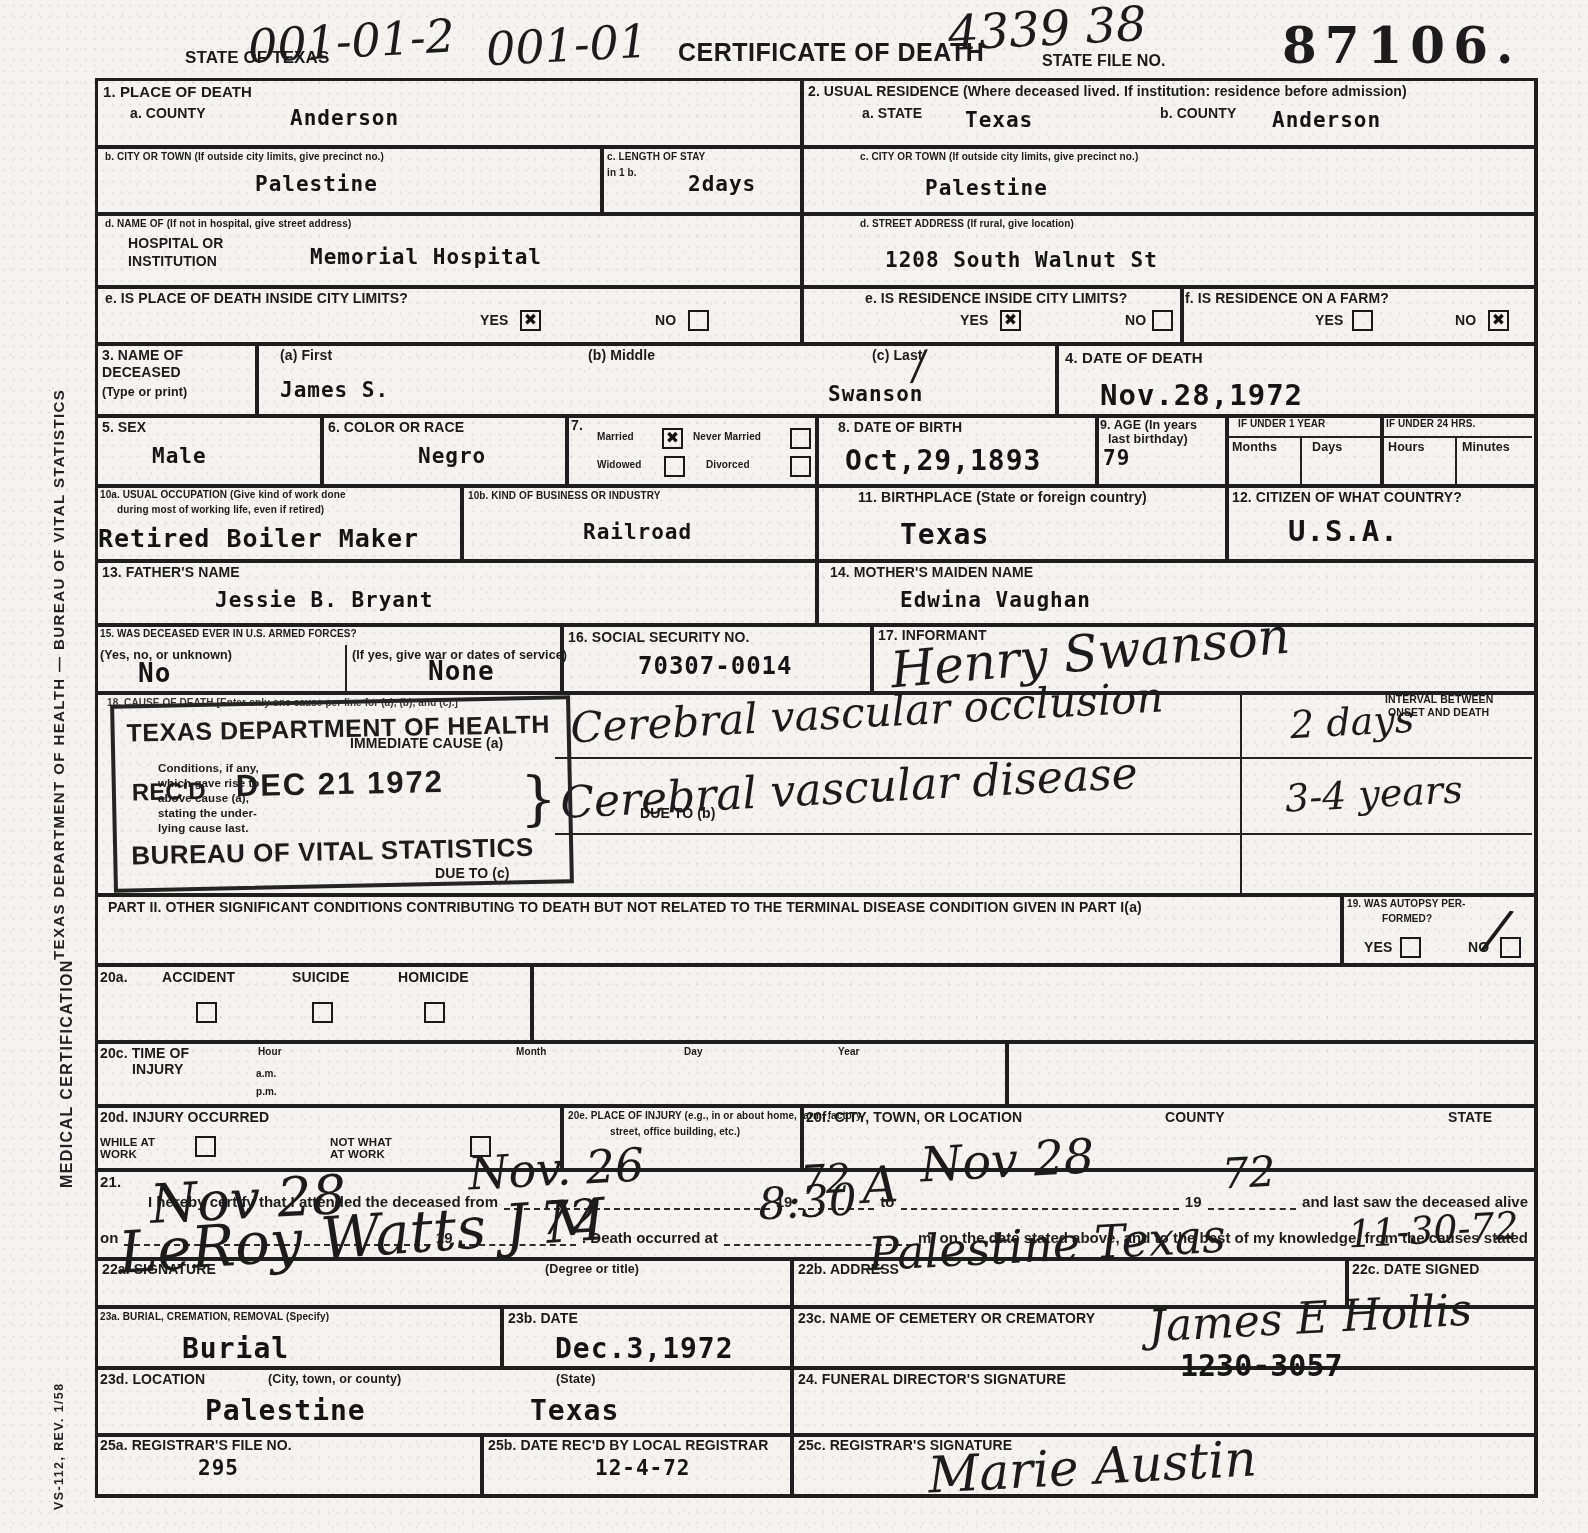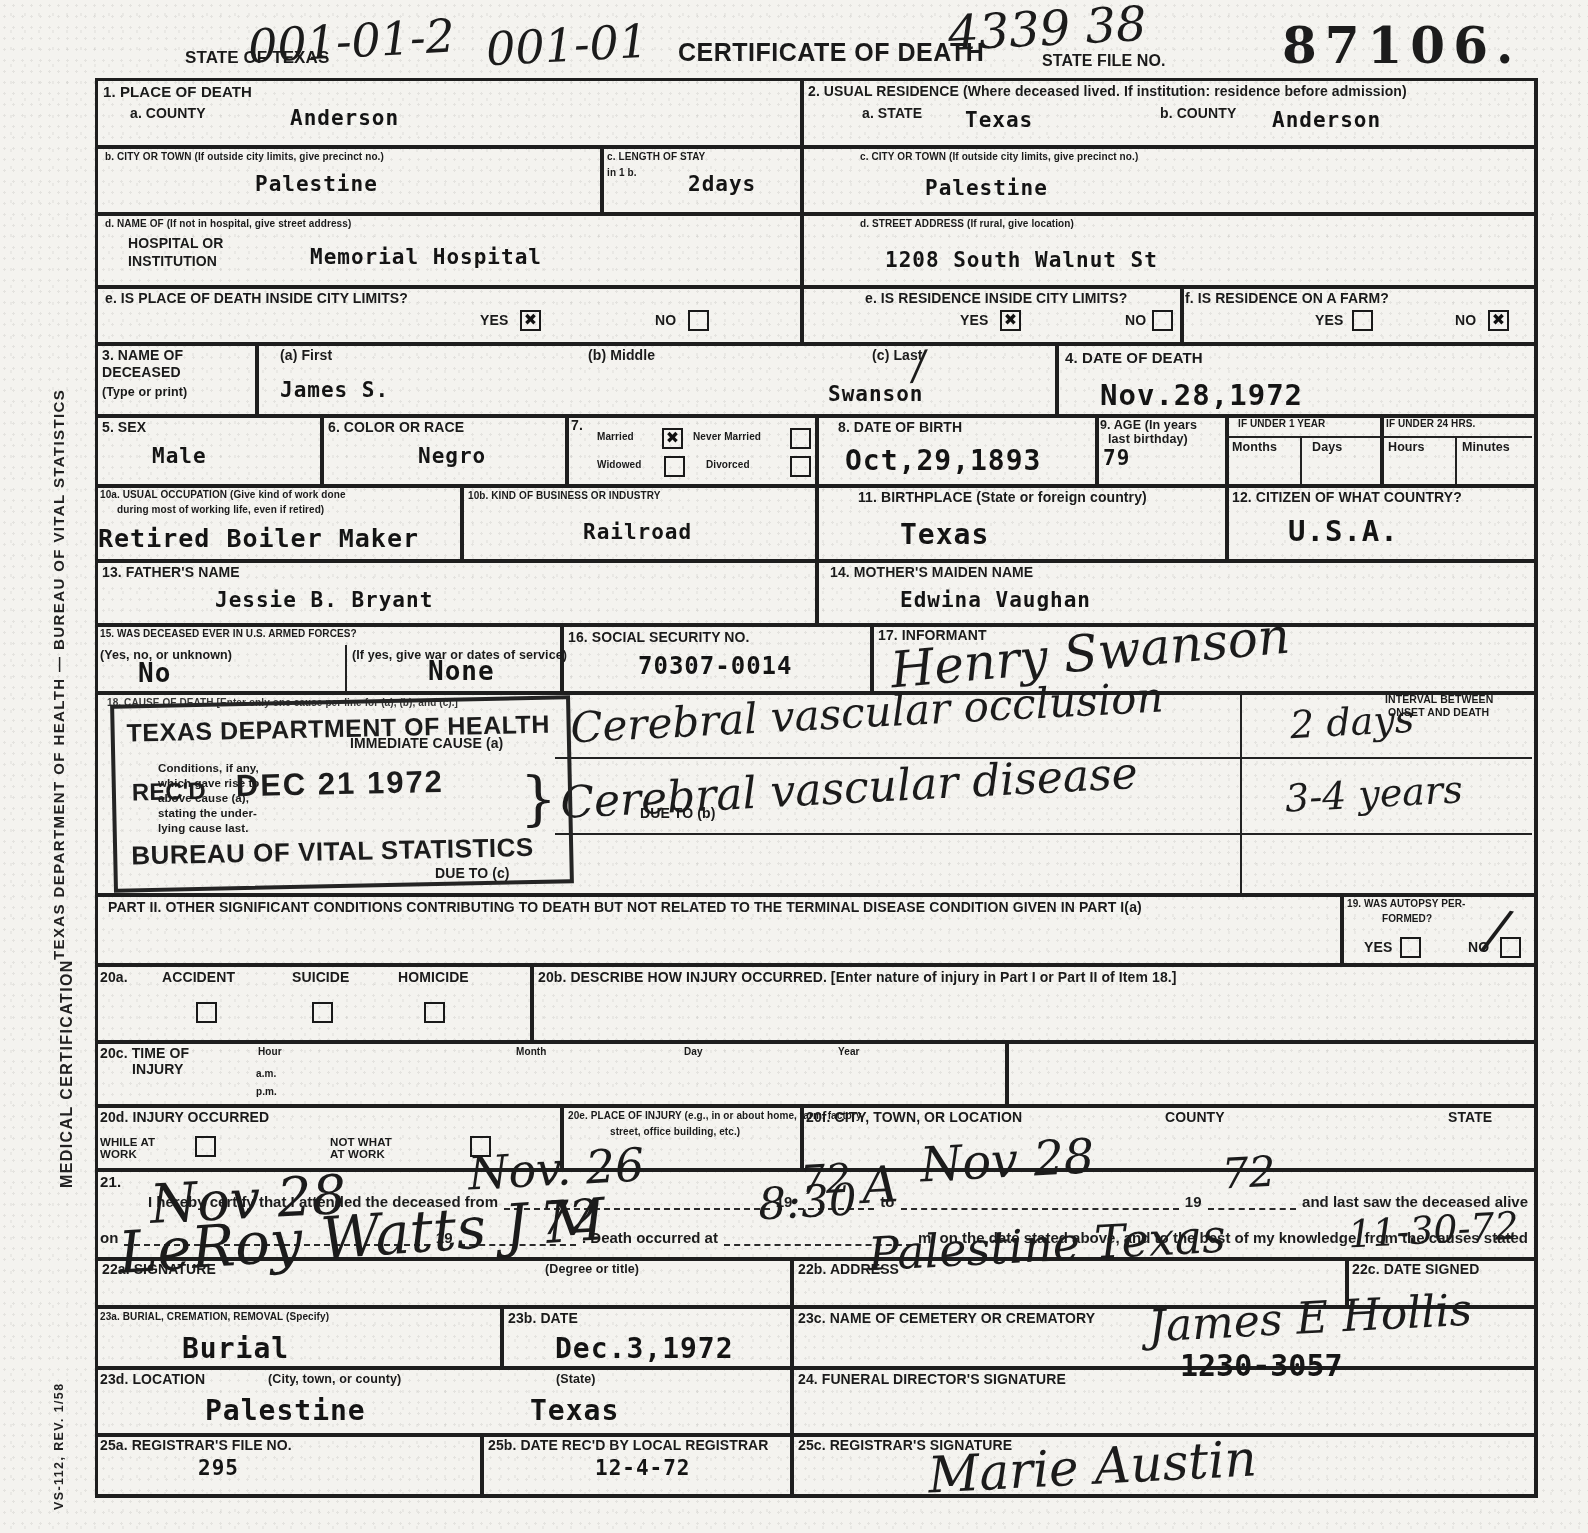--- a/index.html
+++ b/index.html
@@ -243,21 +243,20 @@
   <span class="cb" style="left:1500px;top:937px"></span>
   <span class="hw" style="left:1488px;top:898px;font-size:54px;transform:rotate(10deg)">∕</span>
 
   <span class="lb s14" style="left:100px;top:970px">20a.</span>
   <span class="lb s14" style="left:162px;top:970px">ACCIDENT</span>
   <span class="lb s14" style="left:292px;top:970px">SUICIDE</span>
   <span class="lb s14" style="left:398px;top:970px">HOMICIDE</span>
   <span class="cb" style="left:196px;top:1002px"></span>
   <span class="cb" style="left:312px;top:1002px"></span>
   <span class="cb" style="left:424px;top:1002px"></span>
-  <span class="lb s14" style="left:538px;top:970px">20b. DESCRIBE HOW INJURY OCCURRED. [Enter nature of injury in Part I or Part II of Item 18.]</span>
   <span class="lb s14" style="left:100px;top:1046px">20c. TIME OF</span>
   <span class="lb s14" style="left:132px;top:1062px">INJURY</span>
   <span class="lb s13" style="left:258px;top:1046px">Hour</span>
   <span class="lb s13" style="left:256px;top:1068px">a.m.</span>
   <span class="lb s13" style="left:256px;top:1086px">p.m.</span>
   <span class="lb s13" style="left:516px;top:1046px">Month</span>
   <span class="lb s13" style="left:684px;top:1046px">Day</span>
   <span class="lb s13" style="left:838px;top:1046px">Year</span>
   <span class="lb s14" style="left:100px;top:1110px">20d. INJURY OCCURRED</span>
   <span class="lb s11" style="left:100px;top:1136px">WHILE AT</span>

